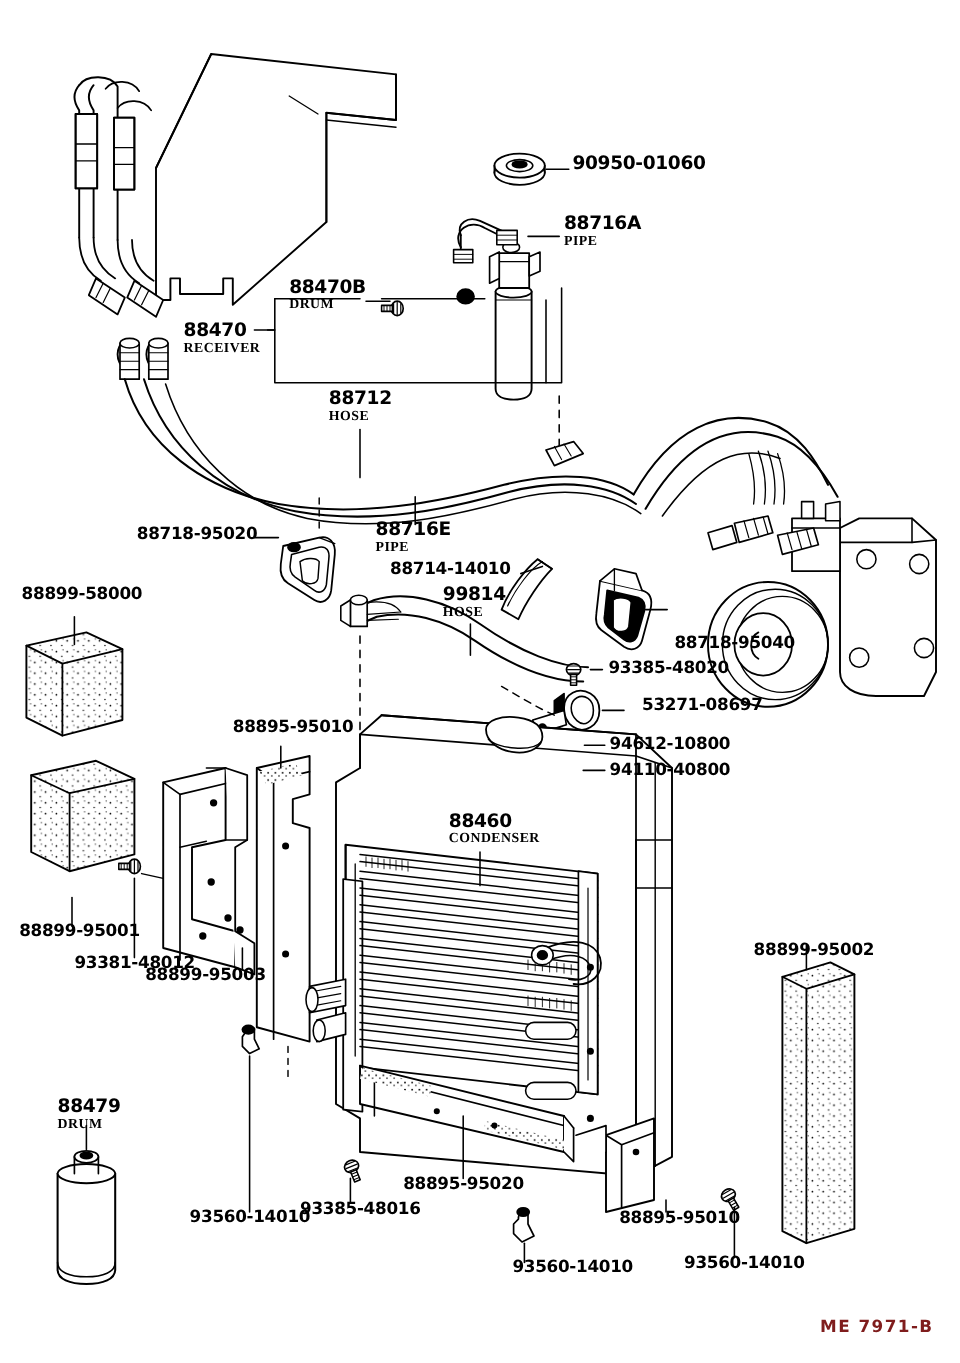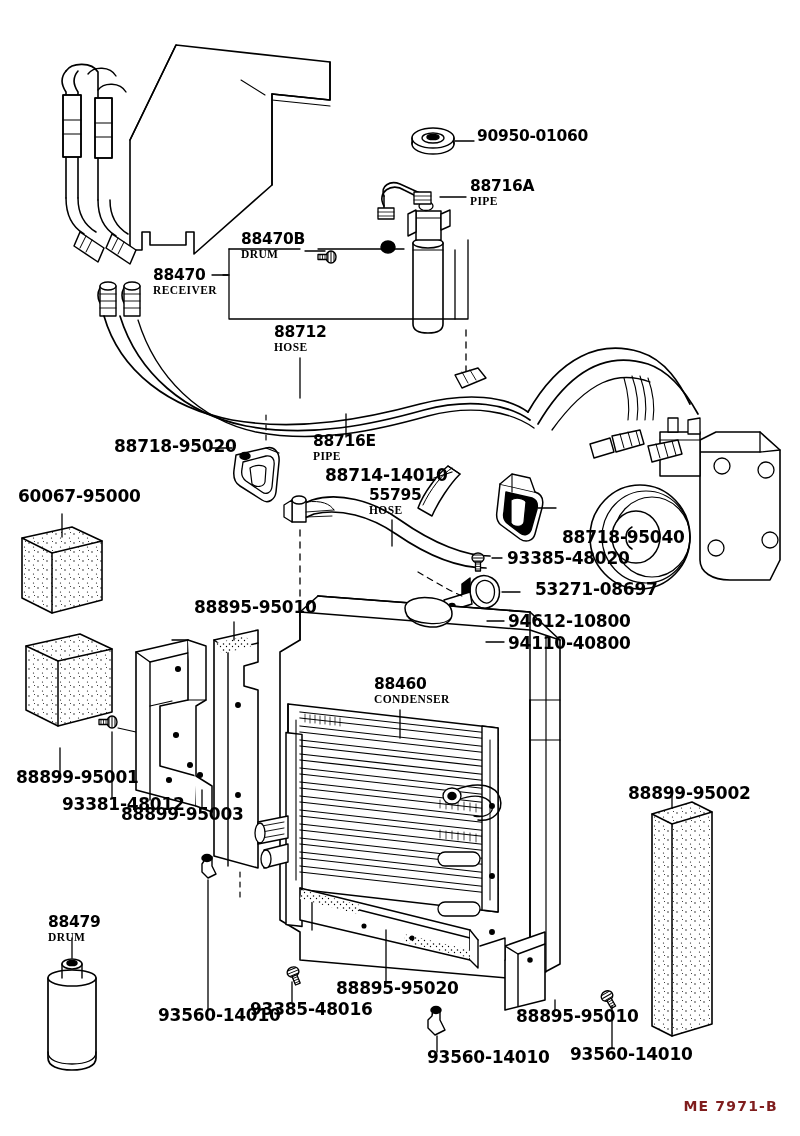--- a/index.html
+++ b/index.html
@@ -34,21 +34,21 @@
     letter-spacing:-0.3px;
   }
   .lbl .sub{
     display:block;
     font-size:11.5px;
     font-weight:bold;
     font-family:Liberation Serif, serif;
     letter-spacing:0.4px;
     margin-top:1px;
   }
-  .lbl.mid .num{font-size:17px;letter-spacing:-0.25px;}
+  .lbl.mid .num{font-size:14px;letter-spacing:-0.25px;}
 
   #footer-code{
     position:absolute;
     right:22px;
     bottom:22px;
     font-family:"DejaVu Sans", sans-serif;
     font-size:14px;
     font-weight:bold;
     letter-spacing:1.2px;
     color:#7f1d1d;
@@ -467,21 +467,21 @@
     <div class="lbl" style="left:313px;top:434px">
       <span class="num">88716E</span>
       <span class="sub">PIPE</span>
     </div>
 
     <div class="lbl mid" style="left:325px;top:467px">
       <span class="num">88714-14010</span>
     </div>
 
     <div class="lbl" style="left:369px;top:488px">
-      <span class="num">55795</span>
+      <span class="num">99814</span>
       <span class="sub">HOSE</span>
     </div>
 
     <div class="lbl mid" style="left:562px;top:529px">
       <span class="num">88718-95040</span>
     </div>
 
     <div class="lbl mid" style="left:507px;top:550px">
       <span class="num">93385-48020</span>
     </div>
@@ -492,21 +492,21 @@
 
     <div class="lbl mid" style="left:508px;top:613px">
       <span class="num">94612-10800</span>
     </div>
 
     <div class="lbl mid" style="left:508px;top:635px">
       <span class="num">94110-40800</span>
     </div>
 
     <div class="lbl mid" style="left:18px;top:488px">
-      <span class="num">60067-95000</span>
+      <span class="num">88899-58000</span>
     </div>
 
     <div class="lbl mid" style="left:194px;top:599px">
       <span class="num">88895-95010</span>
     </div>
 
     <div class="lbl mid" style="left:16px;top:769px">
       <span class="num">88899-95001</span>
     </div>
 

